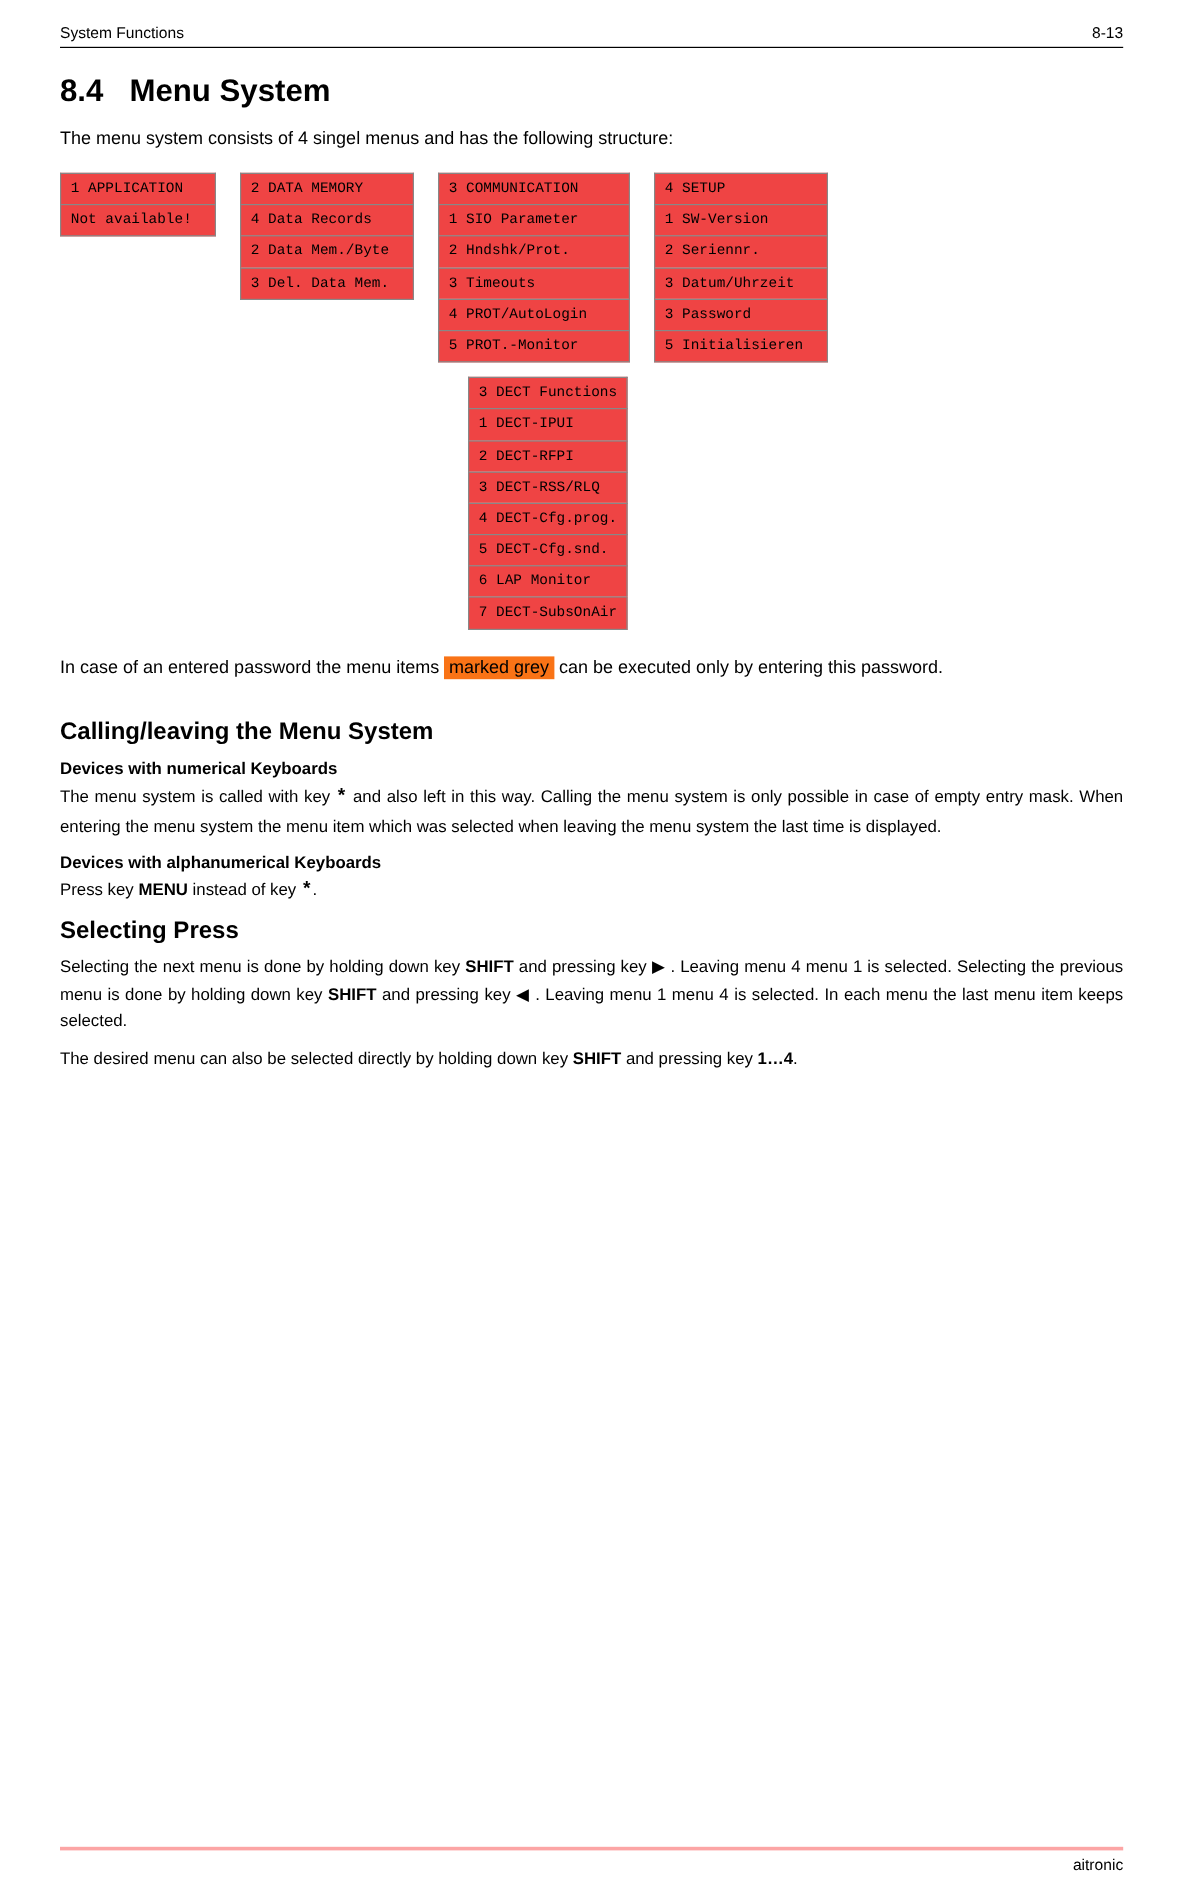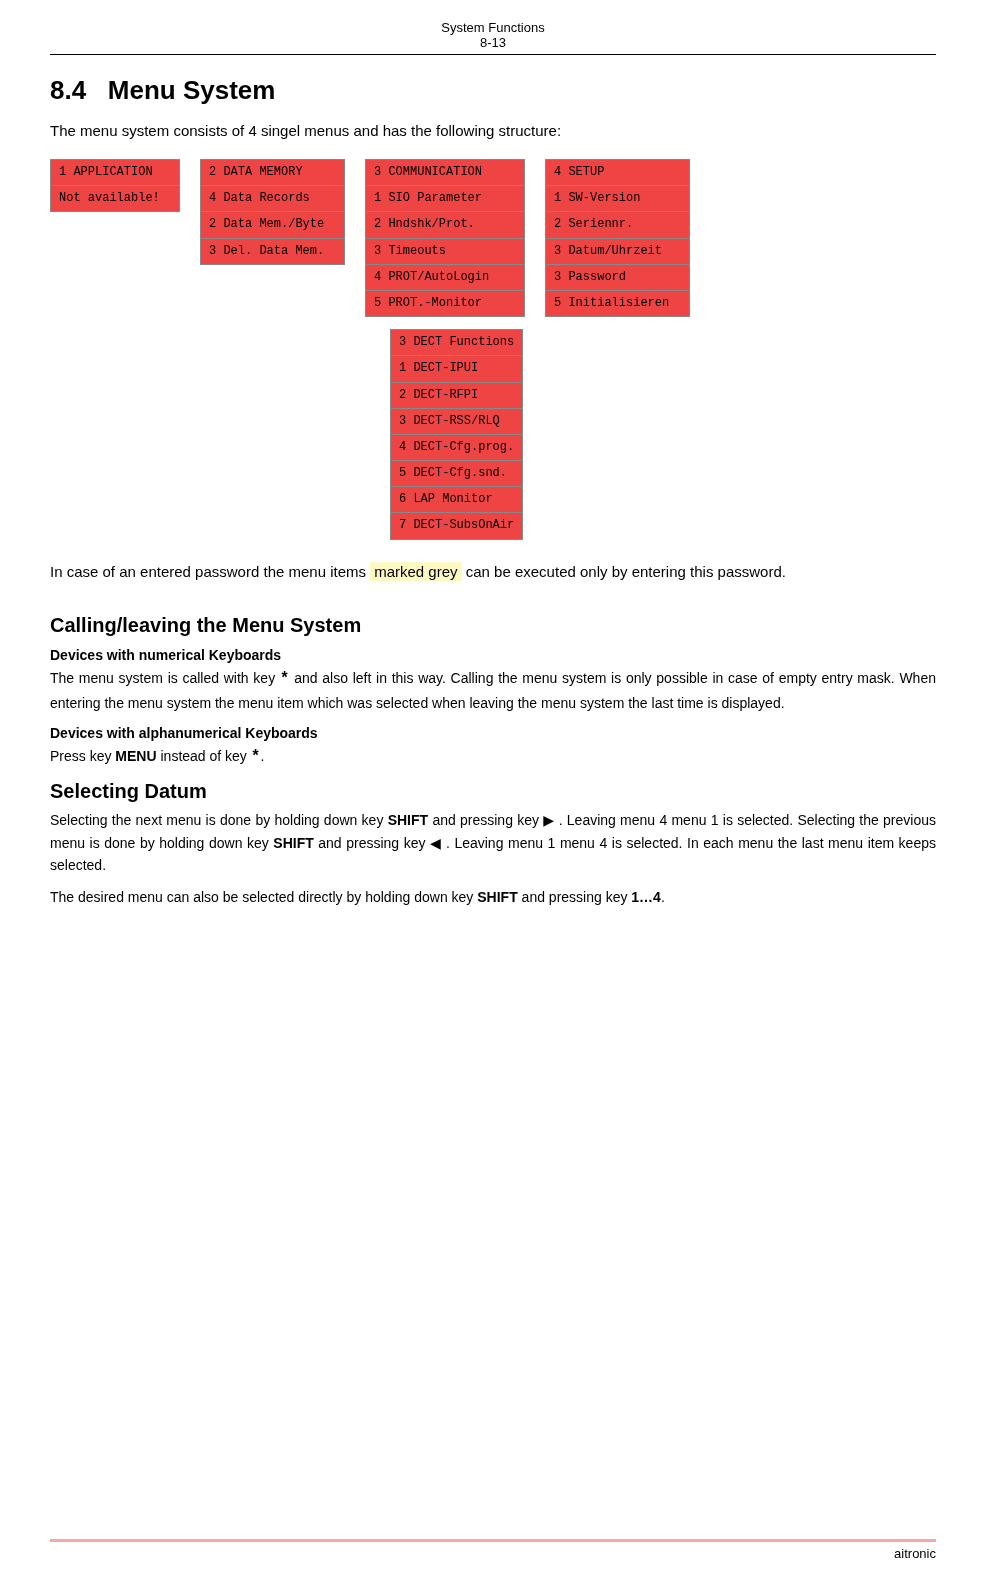--- a/index.html
+++ b/index.html
@@ -14,21 +14,20 @@
       position: relative;
     }
     .header-line {
       display: flex;
       justify-content: space-between;
       align-items: center;
       border-bottom: 1px solid #000;
       padding-bottom: 4px;
       margin-bottom: 20px;
       font-size: 13px;
-      flex-direction: column;
     }
     h1.section-title {
       font-size: 26px;
       font-weight: bold;
       margin-bottom: 16px;
     }
     .intro-text {
       font-size: 15px;
       margin-bottom: 20px;
     }
@@ -59,21 +58,21 @@
     .dect-section .menu-box-group {
       display: inline-flex;
       flex-direction: column;
     }
     .password-note {
       font-size: 15px;
       margin-bottom: 30px;
       line-height: 1.6;
     }
     .highlight-grey {
-      background: #fef9c3;
+      background: #f97316;
       padding: 1px 4px;
     }
     h2.subsection {
       font-size: 20px;
       font-weight: bold;
       margin-bottom: 6px;
       margin-top: 10px;
     }
     h3.subsubsection {
       font-size: 14px;
@@ -194,21 +193,21 @@
 <p class="body-text">
   The menu system is called with key <span class="monospace-star">*</span> and also left in this way. Calling the menu system is only possible in case of empty entry mask. When entering the menu system the menu item which was selected when leaving the menu system the last time is displayed.
 </p>
 
 <h3 class="subsubsection">Devices with alphanumerical Keyboards</h3>
 
 <p class="body-text">
   <span>Press key </span><span class="bold">MENU</span><span> instead of key </span><span class="monospace-star">*</span><span>.</span>
 </p>
 
-<h2 class="subsection">Selecting Datum</h2>
+<h2 class="subsection">Selecting Press</h2>
 
 <p class="body-text">
   Selecting the next menu is done by holding down key <span class="bold">SHIFT</span> and pressing key ▶ . Leaving menu 4 menu 1 is selected. Selecting the previous menu is done by holding down key <span class="bold">SHIFT</span> and pressing key ◀ . Leaving menu 1 menu 4 is selected. In each menu the last menu item keeps selected.
 </p>
 
 <p class="body-text">
   The desired menu can also be selected directly by holding down key <span class="bold">SHIFT</span> and pressing key <span class="bold">1…4</span>.
 </p>
 
 <div class="footer-line">

